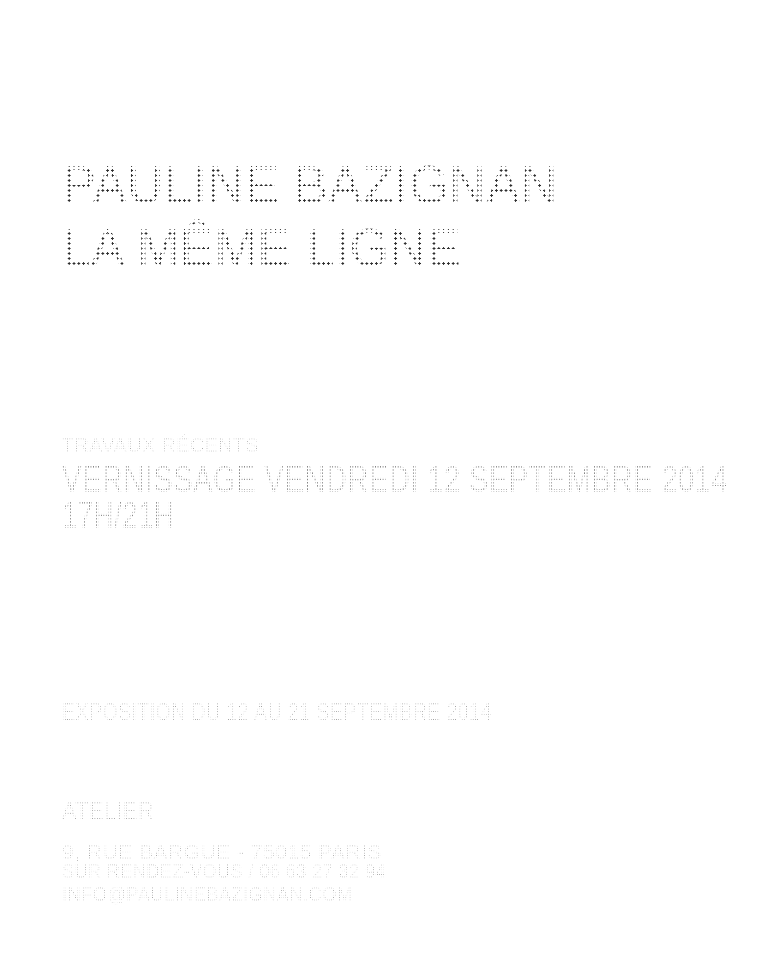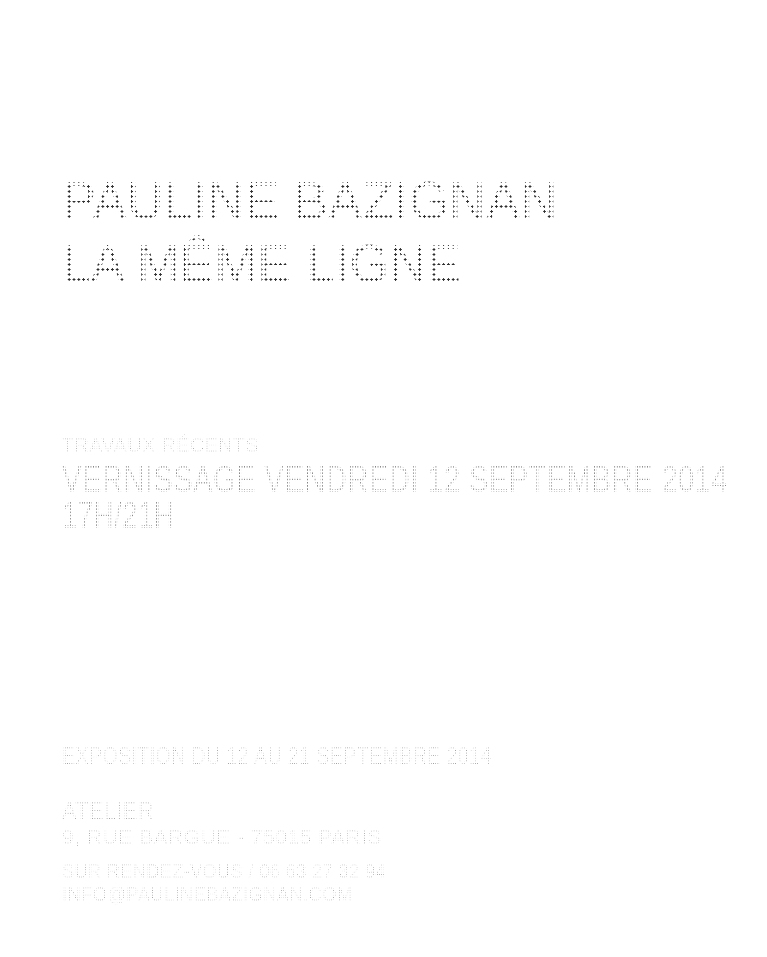--- a/index.html
+++ b/index.html
@@ -60,39 +60,39 @@
   
   .sq75 { transform: scaleX(0.75); transform-origin: 0 0; }
   .sq79 { transform: scaleX(0.79); transform-origin: 0 0; }
   .sq85 { transform: scaleX(0.85); transform-origin: 0 0; }
   .sq86 { transform: scaleX(0.86); transform-origin: 0 0; }
   .sq87 { transform: scaleX(0.87); transform-origin: 0 0; }
   .sq94 { transform: scaleX(0.94); transform-origin: 0 0; }
   .sq96 { transform: scaleX(0.96); transform-origin: 0 0; }
 
   .mt6 { margin-top: 6px; }
-  .mt1 { margin-top: 1px; }
+  .mt1 { margin-top: 16px; }
 </style>
 </head>
 <body>
 
 <div class="poster">
 
-  <div class="block" style="top:169px;">
+  <div class="block" style="top:153px;">
     <div class="dots dots-xl sq96">PAULINE BAZIGNAN</div>
     <div class="dots dots-xl sq96">LA MÊME LIGNE</div>
   </div>
 
   <div class="block" style="top:433px;">
     <div class="dots dots-sm sq94">TRAVAUX RÉCENTS</div>
     <div class="dots dots-lg sq79 mt6">VERNISSAGE VENDREDI 12 SEPTEMBRE 2014</div>
     <div class="dots dots-lg sq75">17H/21H</div>
   </div>
 
-  <div class="block" style="top:744px;">
+  <div class="block" style="top:700px;">
     <div class="dots dots-md sq85">EXPOSITION DU 12 AU 21 SEPTEMBRE 2014</div>
   </div>
 
   <div class="block" style="top:799px;">
     <div class="dots dots-md sq94">ATELIER</div>
     <div class="dots dots-sm mt1">9, RUE BARGUE - 75015 PARIS</div>
   </div>
 
   <div class="block" style="top:853px;margin-top:6px;">
     <div class="dots dots-sm sq86">SUR RENDEZ-VOUS / 06 63 27 32 94</div>

